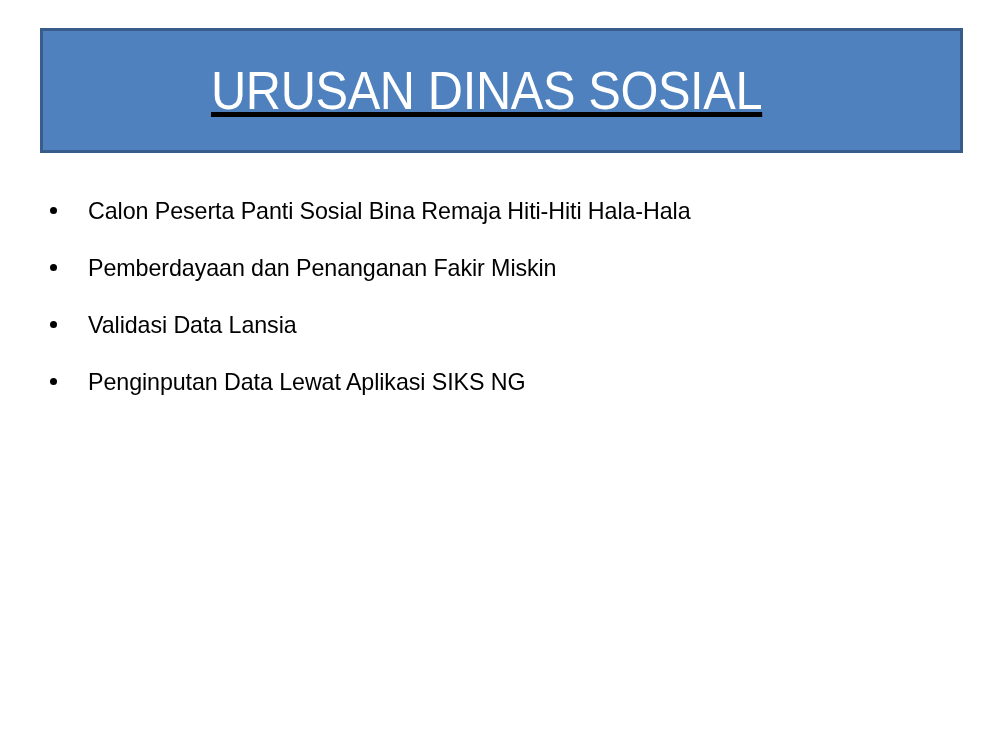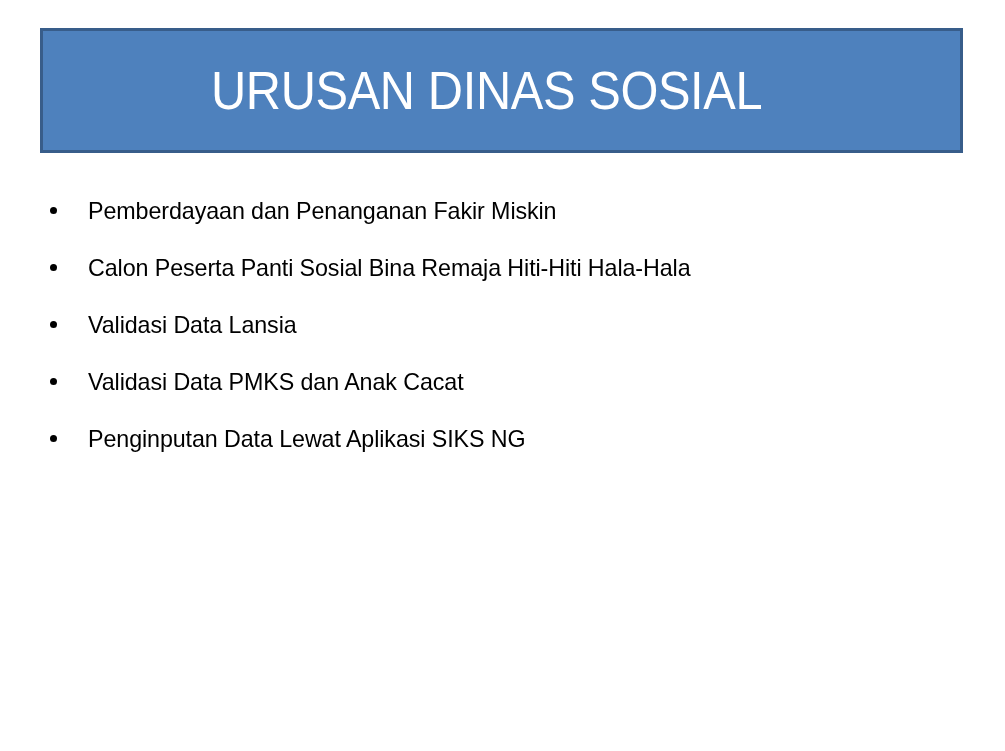--- a/index.html
+++ b/index.html
@@ -30,20 +30,21 @@
     left: 40px;
     top: 28px;
     width: 923px;
     height: 125px;
     box-sizing: border-box;
     background: #4E81BD;
     border: 3px solid #385D8A;
     display: flex;
     align-items: center;
     overflow: hidden;
+    text-decoration: underline;
   }
   .title-text {
     color: #ffffff;
     font-family: "Liberation Sans", sans-serif;
     font-size: 53px;
     font-weight: 400;
     letter-spacing: -0.4px;
     line-height: 1.05;
     white-space: nowrap;
     transform: scaleX(0.92);
@@ -93,38 +94,34 @@
 <div class="slide">
 
   <div class="title-banner">
     <div class="title-text">URUSAN DINAS SOSIAL</div>
   </div>
 
   <div class="bullet-list">
 
     <div class="bullet-item">
       <span class="bullet-dot"></span>
-      <span class="bullet-label">Pemberdayaan dan Penanganan Fakir Miskin</span>
+      <span class="bullet-label">Calon Peserta Panti Sosial Bina Remaja Hiti-Hiti Hala-Hala</span>
     </div>
 
     <div class="bullet-item">
       <span class="bullet-dot"></span>
-      <span class="bullet-label">Calon Peserta Panti Sosial Bina Remaja Hiti-Hiti Hala-Hala</span>
+      <span class="bullet-label">Pemberdayaan dan Penanganan Fakir Miskin</span>
     </div>
 
 
     <div class="bullet-item">
       <span class="bullet-dot"></span>
       <span class="bullet-label">Validasi Data Lansia</span>
     </div>
 
-    <div class="bullet-item">
-      <span class="bullet-dot"></span>
-      <span class="bullet-label">Validasi Data PMKS dan Anak Cacat</span>
-    </div>
 
 
 
     <div class="bullet-item">
       <span class="bullet-dot"></span>
       <span class="bullet-label">Penginputan Data Lewat Aplikasi SIKS NG</span>
     </div>
 
   </div>
 

